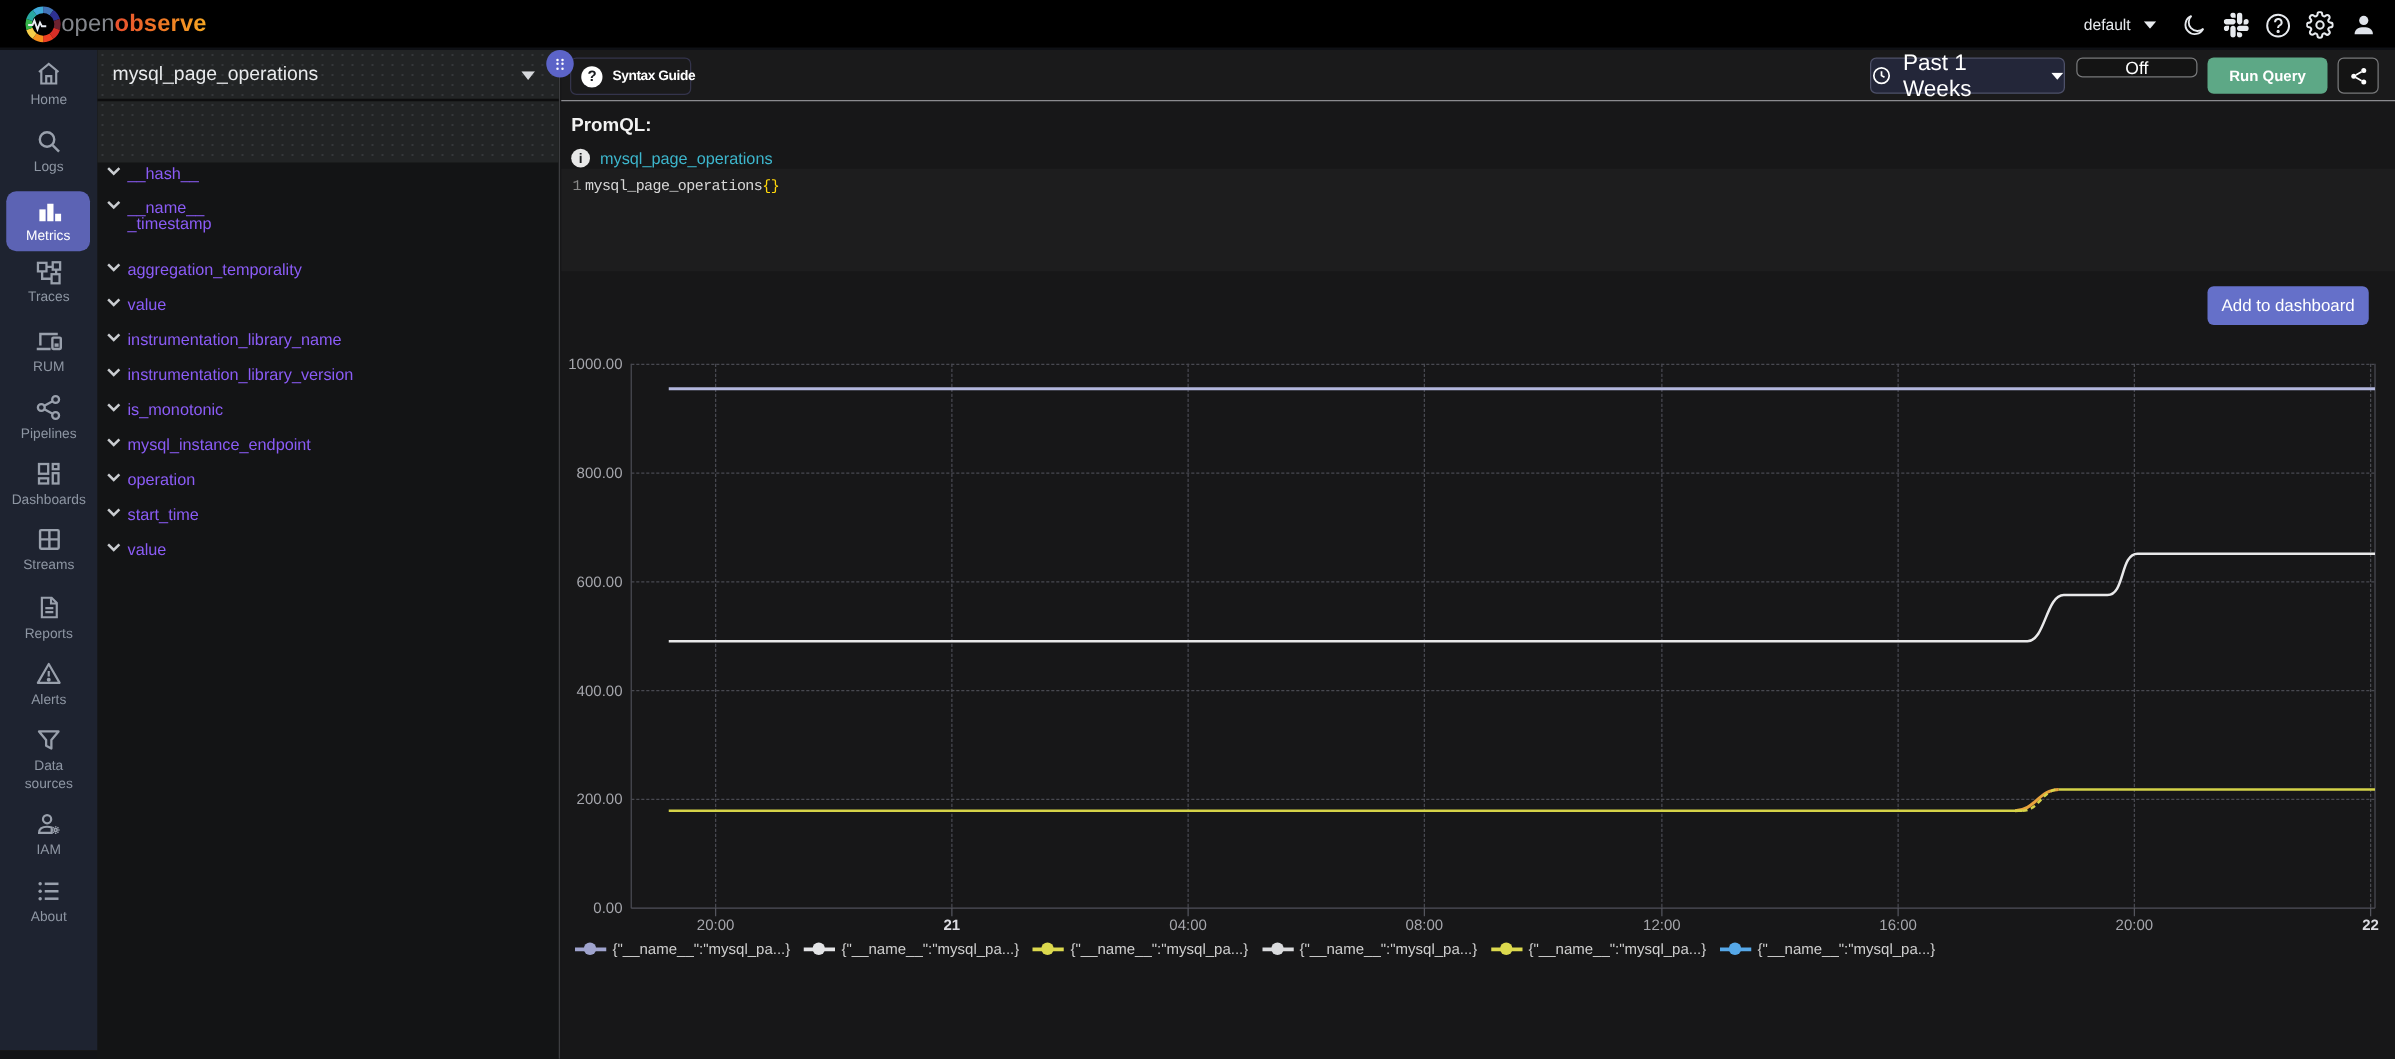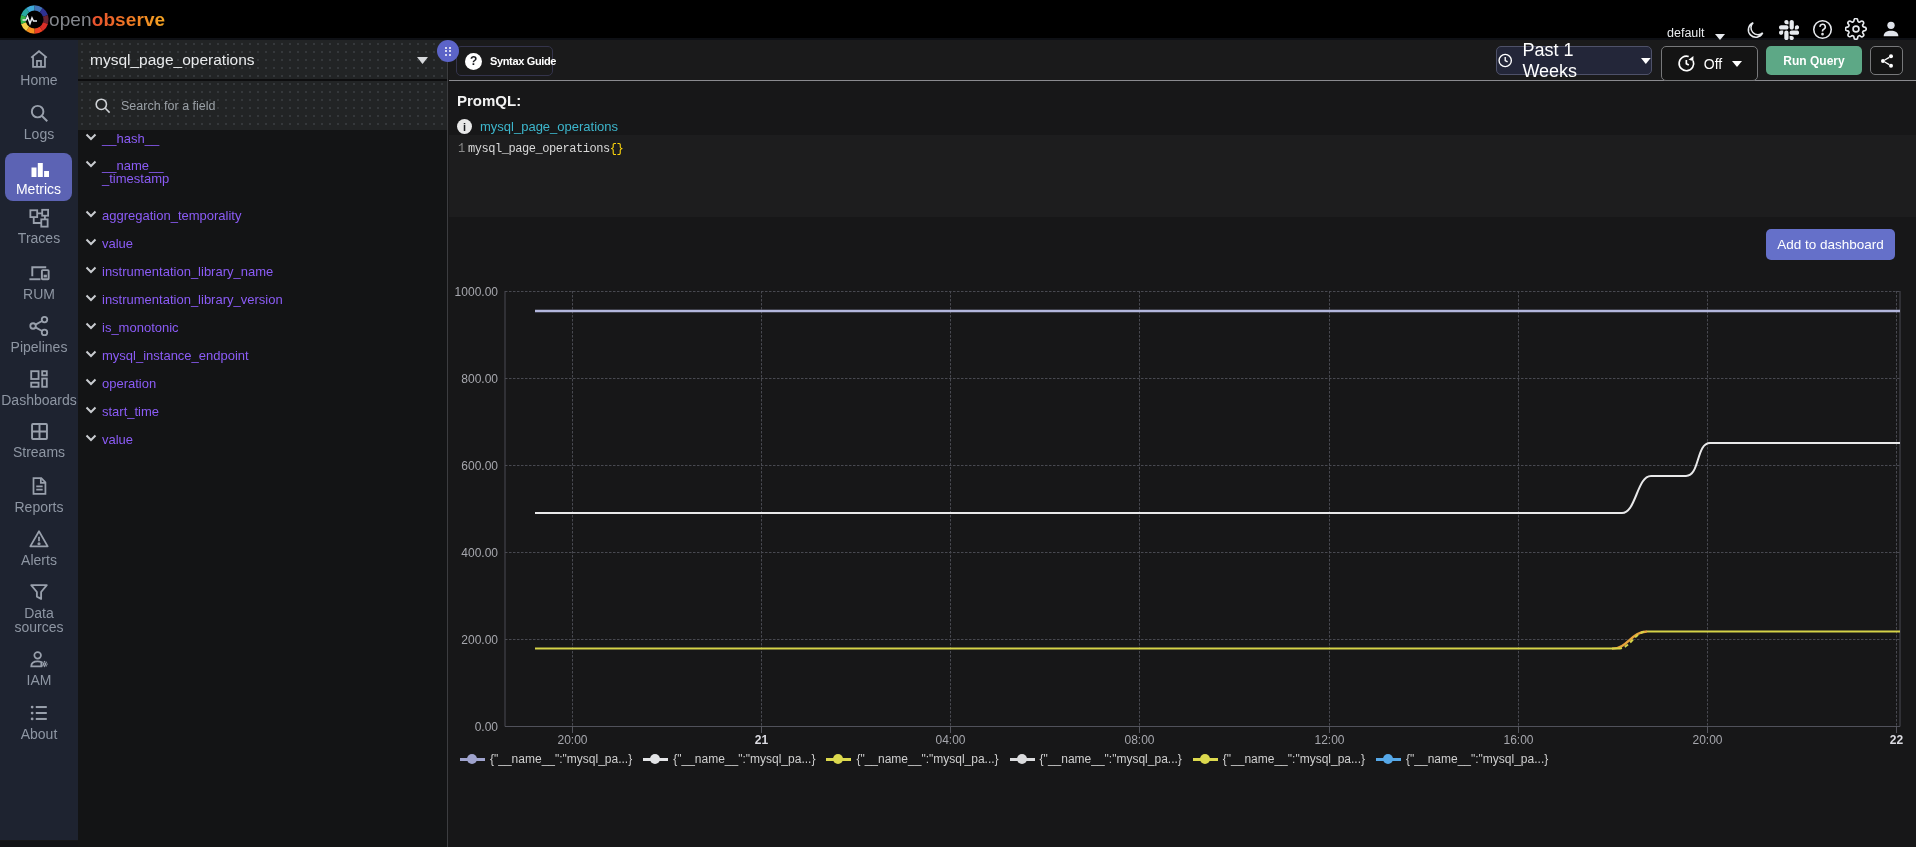--- a/index.html
+++ b/index.html
@@ -4,29 +4,29 @@
 <style>
   * { margin:0; padding:0; box-sizing:border-box; }
   html,body { width:1916px; height:847px; overflow:hidden; background:#171718; font-family:"Liberation Sans", sans-serif; }
 
   
   #topbar { position:absolute; left:0; top:0; width:1916px; height:40px; background:#000000; border-bottom:2px solid #0e1015; }
   #logo { position:absolute; left:19px; top:4px; height:31px; display:flex; align-items:center; }
   #logotext { font-size:19px; font-weight:700; letter-spacing:0.1px; margin-left:-1px; }
   #logotext .o1 { color:#83868c; font-weight:500; }
   #logotext .o2 { background:linear-gradient(90deg,#e9512f 0%, #ef7b24 55%, #f5a623 100%); -webkit-background-clip:text; background-clip:text; color:transparent; }
-  .tbicons { position:absolute; top:0; height:40px; display:flex; align-items:flex-end; color:#e7eaee; }
+  .tbicons { position:absolute; top:0; height:40px; display:flex; align-items:center; color:#e7eaee; }
   #defaultdd { left:1667px; font-size:12.5px; }
   #defaultdd .car { margin-left:10px; }
 
   
   #sidebar { position:absolute; left:0; top:40px; width:78px; height:800px; background:#1e2330; }
   .sbitem { position:absolute; left:0; width:78px; text-align:center; color:#8e96a3; }
   .sbitem svg { display:block; margin:0 auto; }
-  .sblabel { font-size:14px; margin-top:3px; line-height:14px; }
+  .sblabel { font-size:11px; margin-top:3px; line-height:14px; }
   #sb-metrics { left:5px; width:67px; border-radius:8px; background:#5c63b4; color:#fff; padding-top:7px; height:48px; }
 
   
   #fieldpanel { position:absolute; left:78px; top:40px; width:370px; height:807px; background:#131415; border-right:1px solid #3c3d40; }
   #fp-top { position:absolute; left:0; top:0; width:100%; height:90px; background-color:#222425;
      background-image:radial-gradient(#35383b 0.9px, transparent 1.2px); background-size:8px 8px; }
   #fp-dd { position:absolute; left:0; top:0; width:100%; height:41px; border-bottom:2px solid #0d0d0e; }
   #fp-dd .txt { position:absolute; left:12px; top:11px; font-size:15.5px; color:#e8eaec; }
   #fp-search { position:absolute; left:0; top:43px; width:100%; height:47px; }
   #fp-search .ph { position:absolute; left:43px; top:16px; font-size:12.5px; color:#9aa0a6; }
@@ -38,21 +38,21 @@
   #grip { position:absolute; left:437px; top:40px; width:22px; height:22px; border-radius:50%; background:#5c64c8; z-index:30; }
   #grip .d { position:absolute; width:2px; height:2px; border-radius:50%; background:#fff; }
 
   
   #main { position:absolute; left:449px; top:40px; width:1467px; height:807px; background:#171718; }
   #toolbar { position:absolute; left:0; top:0; width:100%; height:41px; background:#1a1a1b; border-bottom:1px solid #8b8b8f; }
   .btn { position:absolute; display:flex; align-items:center; justify-content:center; border-radius:5px; color:#fff; }
   #btn-syntax { left:7px; top:6px; width:97px; height:30px; border:1px solid #34344c; font-size:11px; letter-spacing:-0.35px; font-weight:700; white-space:nowrap; justify-content:flex-start; padding-left:8px; }
   #btn-syntax .q { flex:none; width:17px; height:17px; border-radius:50%; background:#fff; color:#16181c; font-size:12px; font-weight:700; display:flex; align-items:center; justify-content:center; margin-right:8px; }
   #btn-time { left:1047px; top:6px; width:156px; height:29px; background:#232639; border:1px solid #4e5169; font-size:18px; }
-  #btn-off { left:1212px; top:6px; width:97px; height:35px; background:#141414; border:1px solid #77787a; font-size:14px; }
+  #btn-off { left:1212px; top:6px; width:97px; height:16px; background:#141414; border:1px solid #77787a; font-size:14px;flex-direction:column; }
   #btn-run { left:1317px; top:6px; width:96px; height:29px; background:#5da886; font-size:12px; font-weight:700; }
   #btn-share { left:1421px; top:6px; width:33px; height:29px; background:#141414; border:1px solid #77787a; }
 
   #promql { position:absolute; left:8px; top:52px; font-size:15px; font-weight:700; color:#f2f2f2; }
   #metriclink { position:absolute; left:8px; top:79px; display:flex; align-items:center; }
   #metriclink .i { flex:none; width:15px; height:15px; border-radius:50%; background:#e8e8e8; color:#191b1e; font-size:11px; font-weight:700; display:flex; align-items:center; justify-content:center; }
   #metriclink .t { margin-left:8px; color:#3db6cc; font-size:13px; }
   #editor { position:absolute; left:0; top:95px; width:100%; height:82px; background:#1d1d1e; font-family:"Liberation Mono", monospace; font-size:12px; }
   #editor .ln { position:absolute; left:9px; top:7px; color:#8a8a8a; }
   #editor .code { position:absolute; left:19px; top:7px; color:#d8d8d8; letter-spacing:-0.45px; }
@@ -248,27 +248,20 @@
 <div style="position:absolute;left:0;top:841px;width:78px;height:6px;background:#121316;"></div>
 
 <div id="fieldpanel">
   <div id="fp-top">
     <div id="fp-dd">
       <div class="txt">mysql_page_operations</div>
       <svg style="position:absolute;right:19px;top:17px;" width="11" height="7" viewBox="0 0 11 7">
           <path d="M0,0 L11,0 L5.5,7 Z" fill="#d7d9dc"></path>
         </svg>
     </div>
-    <div id="fp-search">
-      <svg style="position:absolute;left:15px;top:13px;" width="19" height="19" viewBox="0 0 24 24" fill="none" stroke="#cfd2d6" stroke-width="2">
-          <circle cx="10.5" cy="10.5" r="6.5"></circle>
-          <path d="M15.5 15.5 L21 21"></path>
-        </svg>
-      <div class="ph">Search for a field</div>
-    </div>
   </div>
   <div id="frows">
       <div class="frow" style="top: 83.5px;">
         <svg width="12" height="8" viewBox="0 0 12 8" fill="none" stroke="#c9ccd0" stroke-width="2">
           <path d="M1.5 1.5 L6 6 L10.5 1.5"></path>
         </svg>
         <span class="nm">__hash__</span>
       </div>
       <div class="frow" style="top: 111px;">
         <svg width="12" height="8" viewBox="0 0 12 8" fill="none" stroke="#c9ccd0" stroke-width="2">

